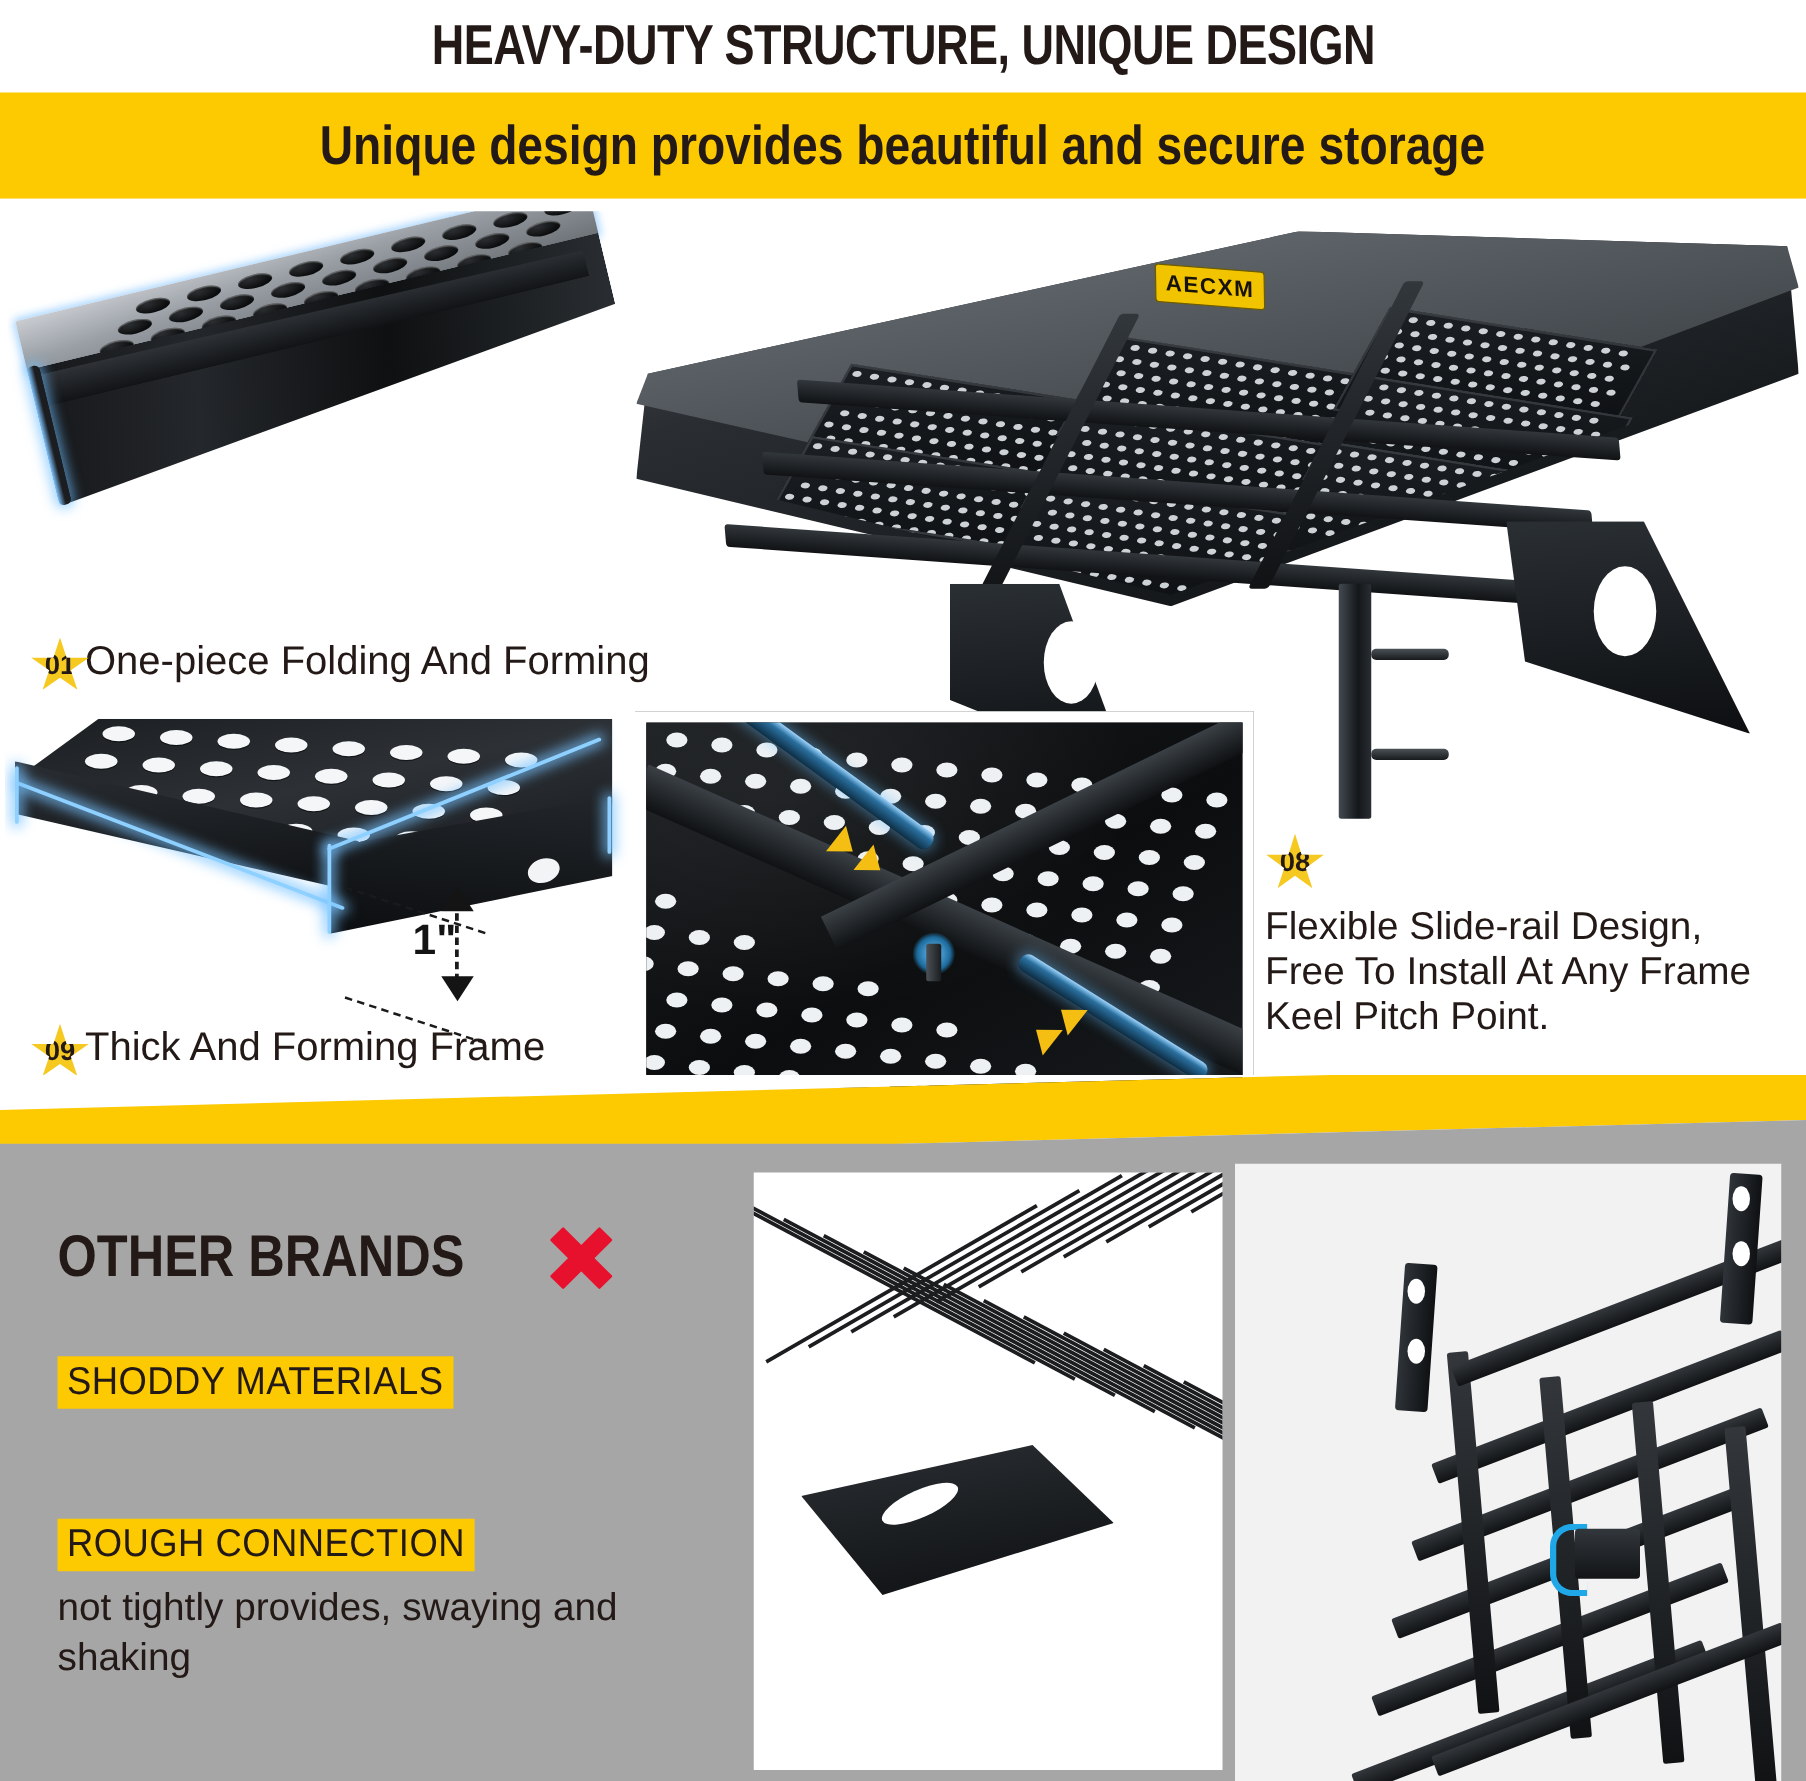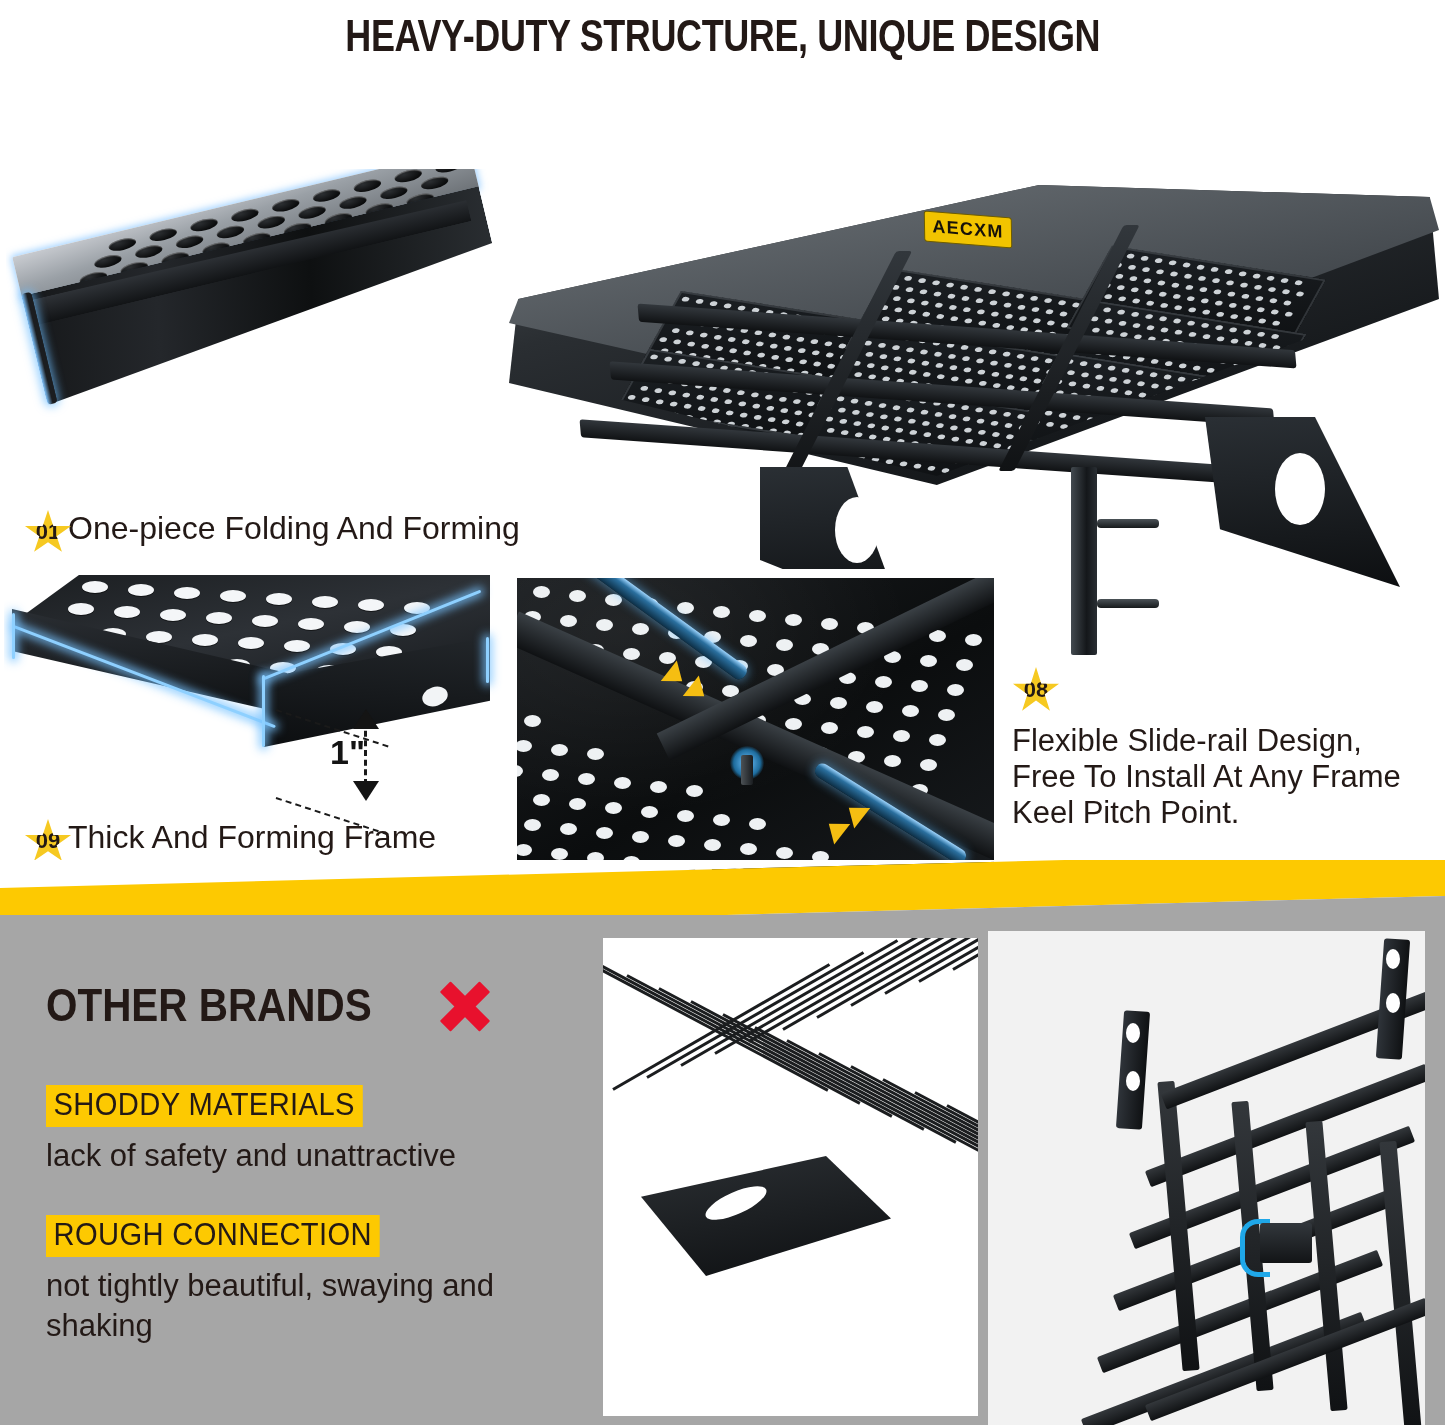--- a/index.html
+++ b/index.html
@@ -300,20 +300,23 @@
     background:linear-gradient(180deg,#32373c,#121416); border-radius:3px;
   }
 </style>
 </head>
 <body>
 
 <div class="page">
 
   <div class="hdr-title">
     <span>HEAVY-DUTY STRUCTURE, UNIQUE DESIGN</span>
+  </div>
+  <div class="hdr-band">
+    <span>Unique design provides beautiful and secure storage</span>
   </div>
 
   <div class="upper">
 
     <div class="panel-fold">
       <div class="chan">
         <div class="chan-top">
           <div class="perf" id="chanPerf">
               <i style="left: 90px; top: 4px;"></i>
               <i style="left: 132px; top: 4px;"></i>
@@ -1506,26 +1509,25 @@
     <div class="ob-title">
       <span>OTHER BRANDS</span>
       <div class="xmark">
           <i></i>
           <i></i>
         </div>
     </div>
 
     <div class="ob-item ob1">
       <div class="hl">SHODDY MATERIALS</div>
-      <div class="sub">lack of safety and unattractive</div>
     </div>
 
     <div class="ob-item ob2">
       <div class="hl">ROUGH CONNECTION</div>
-      <div class="sub">not tightly beautiful, swaying and shaking</div>
+      <div class="sub">not tightly provides, swaying and shaking</div>
     </div>
 
     <div class="ph ph-mesh">
       <div id="meshWires">
           <div class="wire" style="left: -40px; top: 10px; width: 300px; height: 3px; transform: rotate(28deg); transform-origin: left center;"></div>
           <div class="wire" style="left: -8px; top: 23px; width: 300px; height: 3px; transform: rotate(28deg); transform-origin: left center;"></div>
           <div class="wire" style="left: 24px; top: 36px; width: 300px; height: 3px; transform: rotate(28deg); transform-origin: left center;"></div>
           <div class="wire" style="left: 56px; top: 49px; width: 300px; height: 3px; transform: rotate(28deg); transform-origin: left center;"></div>
           <div class="wire" style="left: 88px; top: 62px; width: 300px; height: 3px; transform: rotate(28deg); transform-origin: left center;"></div>
           <div class="wire" style="left: 120px; top: 75px; width: 300px; height: 3px; transform: rotate(28deg); transform-origin: left center;"></div>

